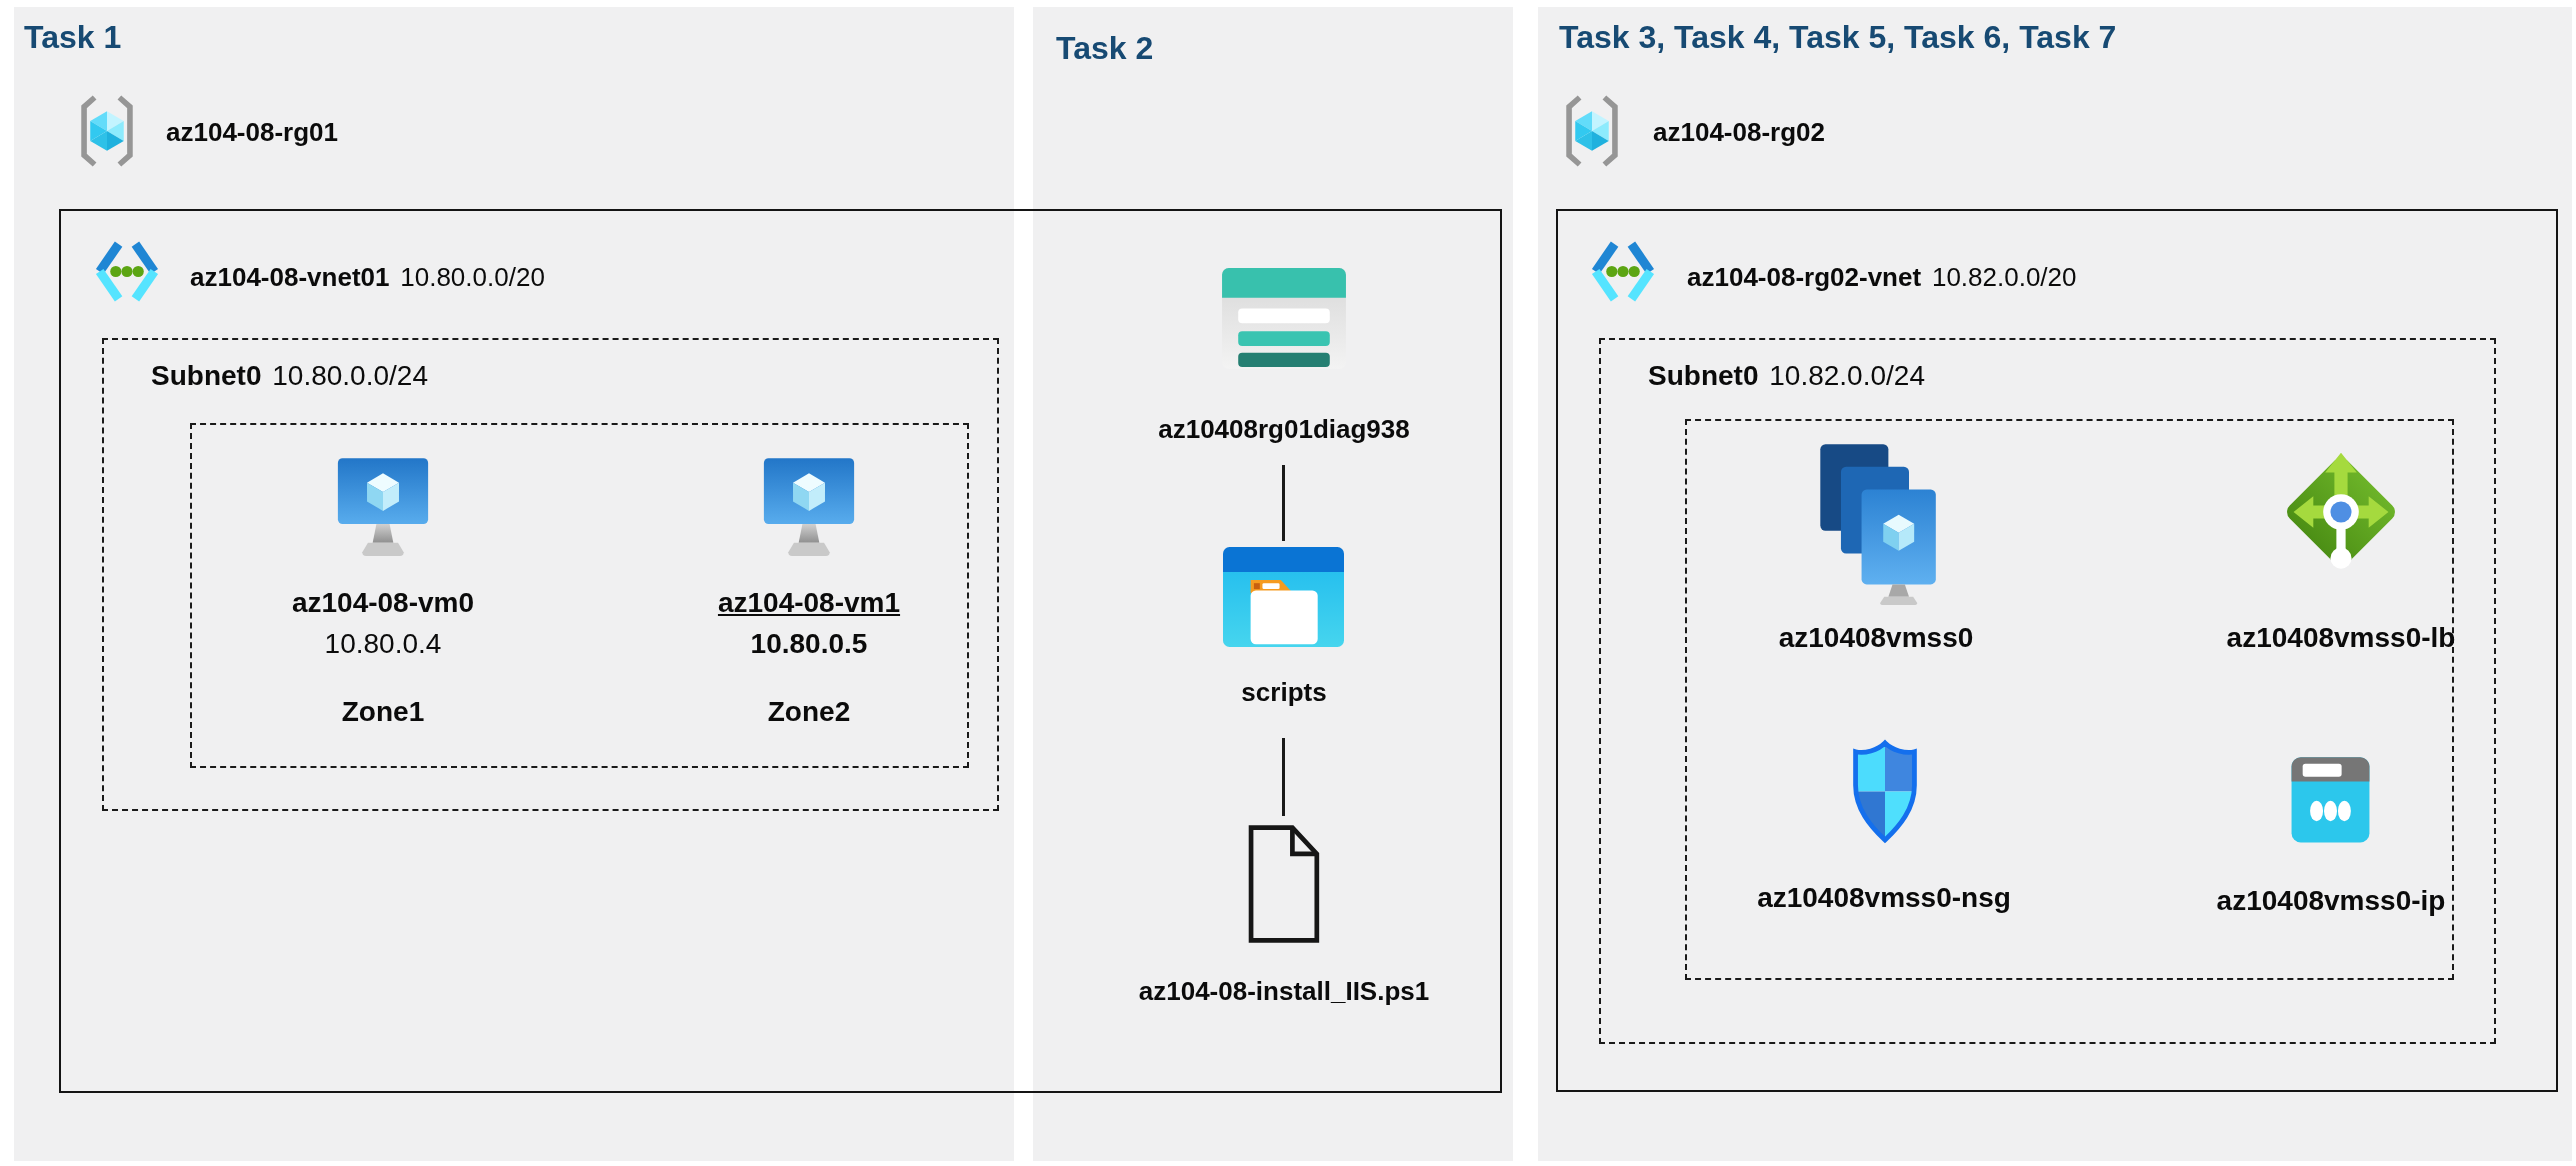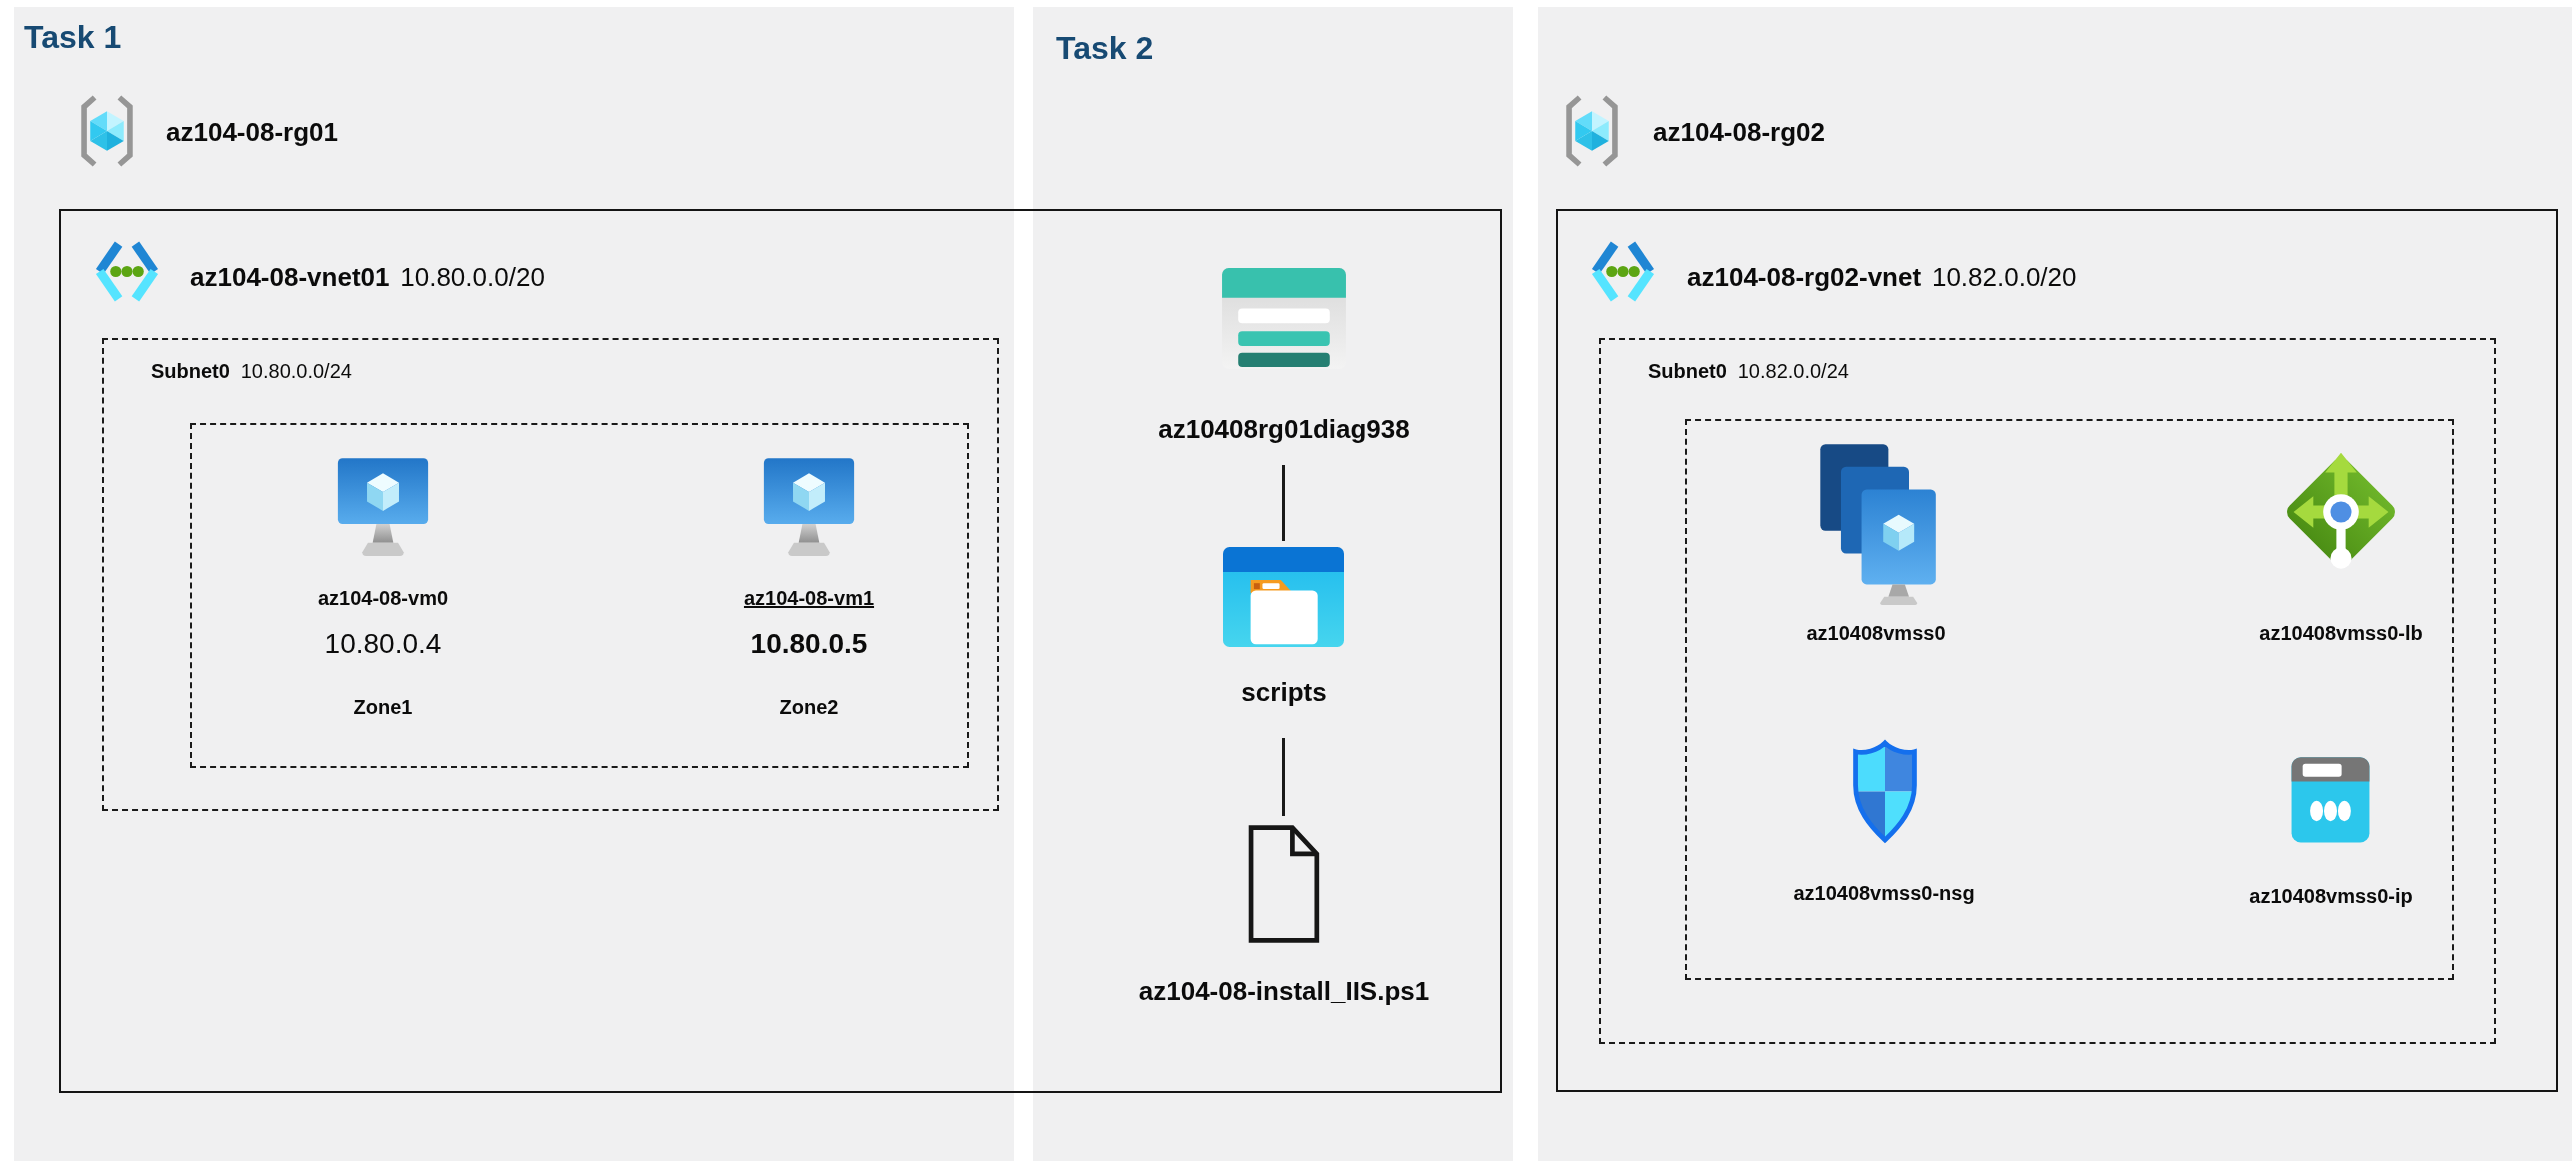--- a/index.html
+++ b/index.html
@@ -7,38 +7,39 @@
         font-family:"Liberation Sans","DejaVu Sans",sans-serif;color:#0b0b0b;}
   .panel{position:absolute;top:6.7px;height:1154px;background:#f0f0f1;}
   .p1{left:13.5px;width:1000px;}
   .p2{left:1033px;width:480px;}
   .p3{left:1538px;width:1034px;}
   .title{position:absolute;font-size:32px;font-weight:700;color:#174a73;white-space:nowrap;}
   .box{position:absolute;border:2.7px solid #141414;}
   .dash{position:absolute;border:2px dashed #1a1a1a;}
   .lbl{position:absolute;font-size:26px;font-weight:700;white-space:nowrap;}
   .lbl .thin{font-weight:400;margin-left:10.8px;}
-  .sub{font-size:20px;}
+  .sub{font-size:28px;}
   .c{transform:translateX(-50%);text-align:center;}
   .ip{font-size:28px;font-weight:400;}
   .vline{position:absolute;width:2.7px;background:#1a1a1a;}
   .ico{position:absolute;}
   svg{display:block;}
 </style>
 </head>
 <body>
 
 <div class="page">
 
   <div class="panel p1"></div>
   <div class="panel p2"></div>
   <div class="panel p3"></div>
 
   <div class="title" style="left:24px;top:19px;">Task 1</div>
   <div class="title" style="left:1056px;top:30px;">Task 2</div>
+  <div class="title" style="left:1559px;top:19px;">Task 3, Task 4, Task 5, Task 6, Task 7</div>
 
   <div class="ico" style="left:76px;top:92px;">
     <svg width="62" height="78" viewBox="0 0 100 124">
       <path d="M30,8 L13,23 L13,101 L30,116" stroke="#969696" stroke-width="9" fill="none"></path>
       <path d="M70,8 L87,23 L87,101 L70,116" stroke="#969696" stroke-width="9" fill="none"></path>
       <polygon points="50,30 23,46 50,62" fill="#62dcfa"></polygon>
       <polygon points="50,30 77,46 50,62" fill="#c3f4ff"></polygon>
       <polygon points="77,46 77,78 50,62" fill="#8debfd"></polygon>
       <polygon points="77,78 50,94 50,62" fill="#1fb1de"></polygon>
       <polygon points="50,94 23,78 50,62" fill="#2ec1e8"></polygon>

